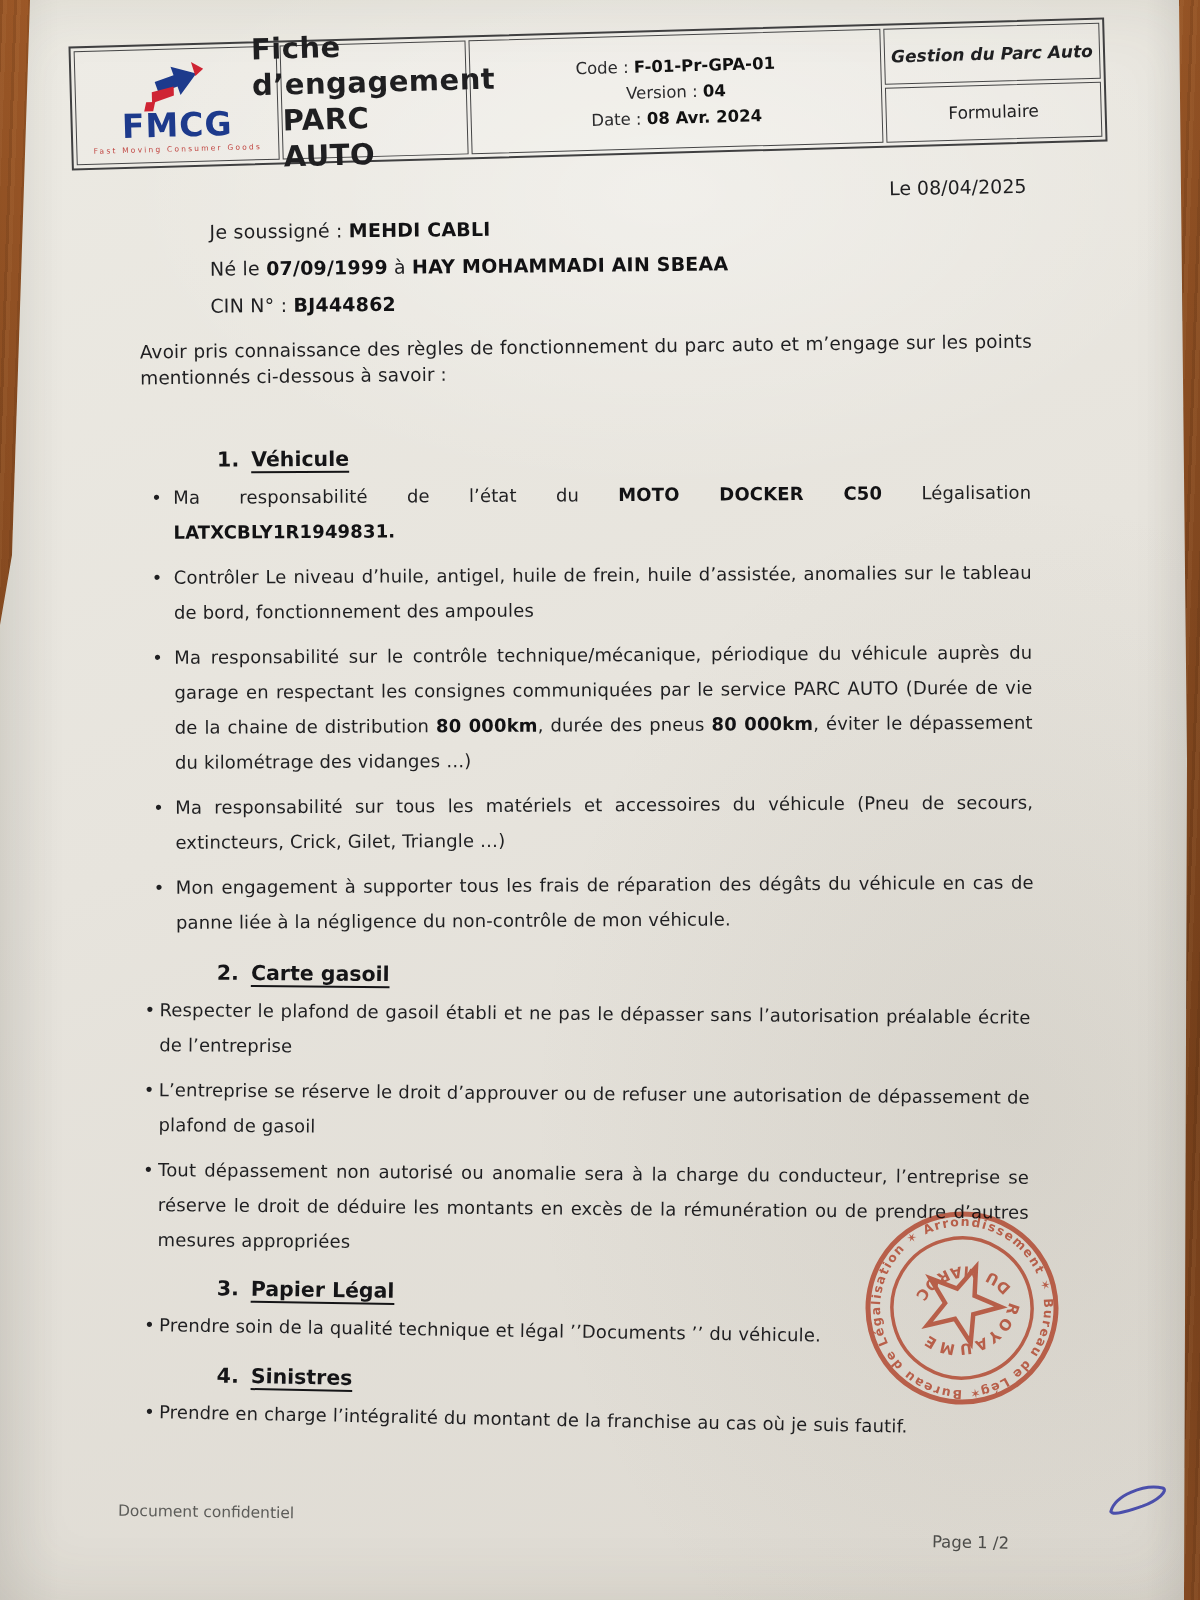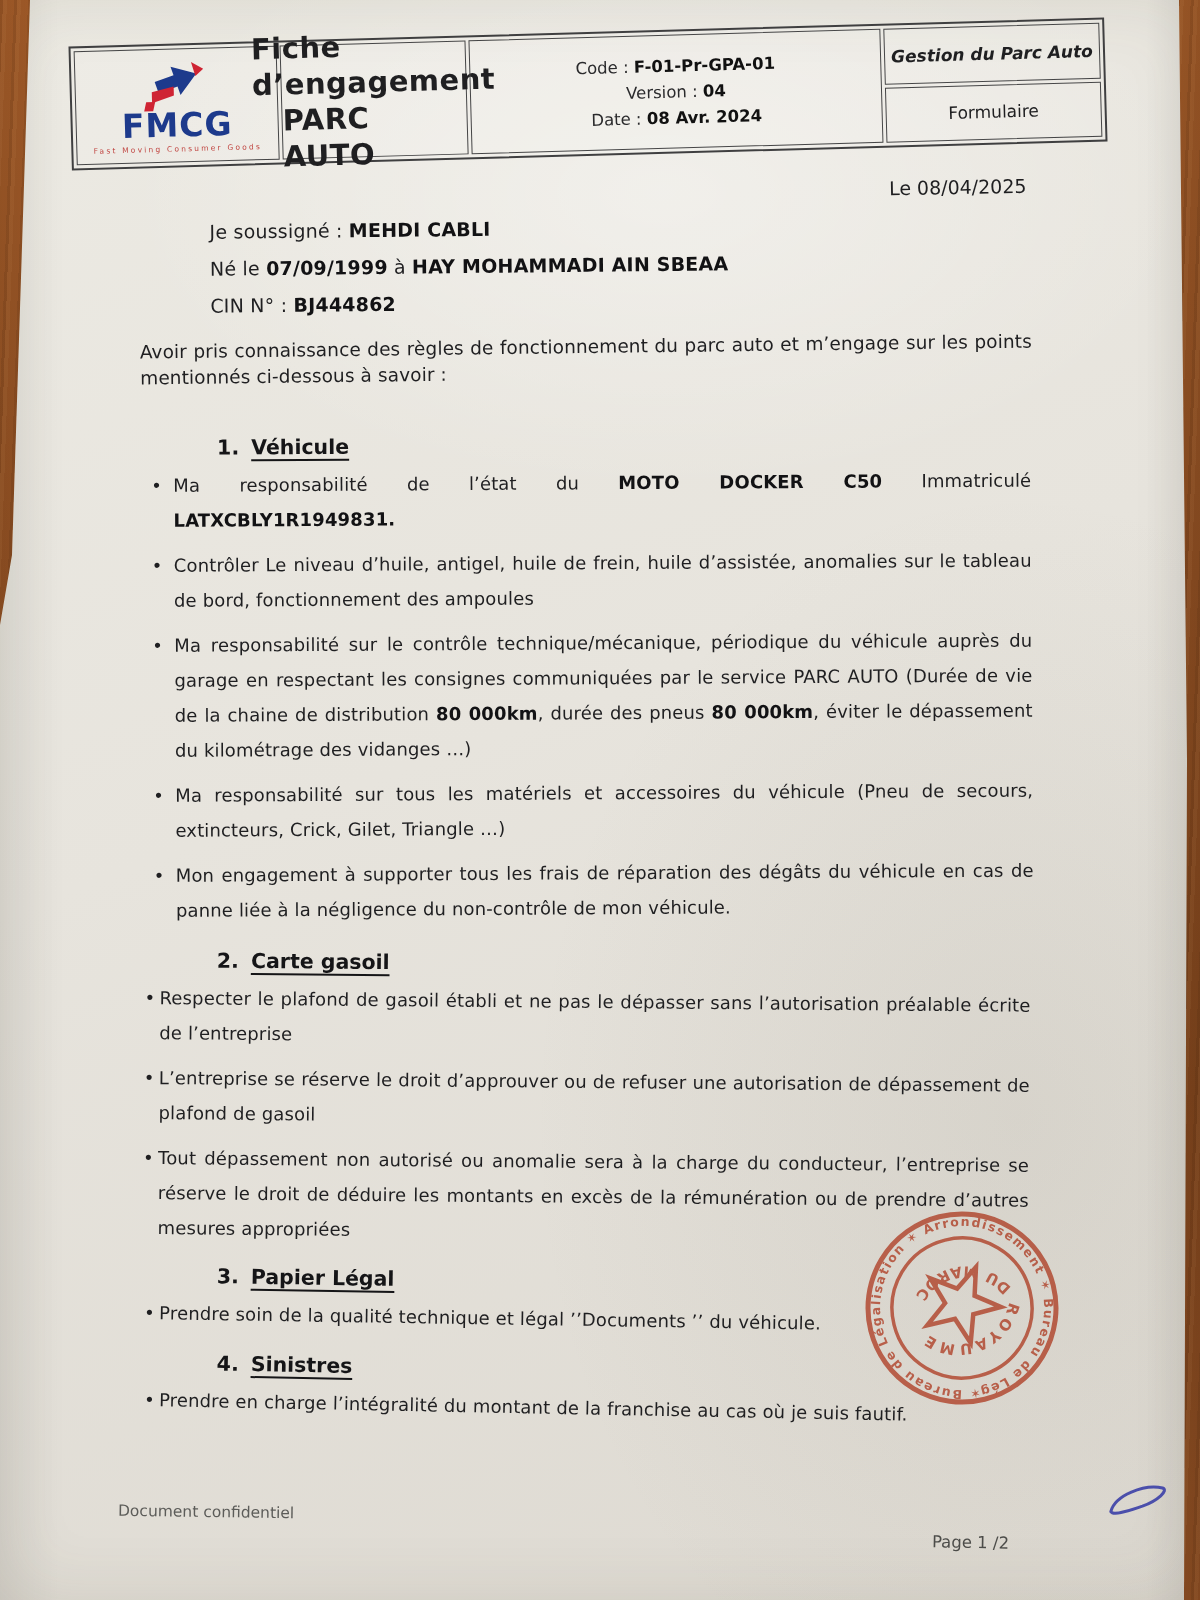--- a/index.html
+++ b/index.html
@@ -49,21 +49,21 @@
   .logo-word{font-size:33px; font-weight:800; color:#1d3a8c; letter-spacing:1px; line-height:1; position:relative;}
   .logo-word .reddot{position:absolute; left:24px; top:-7px; width:9px; height:9px; background:#cf2433; transform:skewX(-14deg);}
   .logo-tag{font-size:7.5px; letter-spacing:2.2px; color:#c14743; margin-top:3px; white-space:nowrap;}
   
   .b{font-weight:700; color:#121214;}
   .date-line{position:absolute; right:174px; top:176px; font-size:19px; transform:rotate(-1deg);}
   .identity{position:absolute; left:210px; top:218px; transform:rotate(-.6deg);}
   .identity .id-line{font-size:19px; margin-bottom:15px; letter-spacing:.2px;}
   .intro{position:absolute; left:140px; top:334px; width:892px; font-size:18.5px;
     line-height:1.38; text-align:justify; transform:rotate(-.7deg); letter-spacing:.1px;}
-  .sections{position:absolute; left:145px; top:436px; width:886px;}
+  .sections{position:absolute; left:145px; top:448px; width:886px;}
   .sec-heading{font-size:20.5px; font-weight:700; margin:0 0 8px 72px; color:#151517;}
   .sec-heading .num{margin-right:12px;}
   .sec-heading .ttl{text-decoration:underline; text-decoration-thickness:2px; text-underline-offset:5px;}
   ul.bullets{list-style:none;}
   ul.bullets li{position:relative; font-size:18px; line-height:35px; text-align:justify;
     letter-spacing:.15px; margin-bottom:10px;}
   .sec-1 li{padding-left:28px;}
   .sec-1 li::before{content:"•"; position:absolute; left:6px; top:0;}
   .sec-2 li,.sec-3 li,.sec-4 li{padding-left:15px; line-height:34px;}
   .sec-2 li::before,.sec-3 li::before,.sec-4 li::before{content:"•"; position:absolute; left:0; top:0;}
@@ -137,21 +137,21 @@
 <div class="intro">Avoir pris connaissance des règles de fonctionnement du parc auto et m’engage sur les points mentionnés ci-dessous à savoir :</div>
 
 <div class="sections">
 
   <div class="sec-1">
     <div class="sec-heading">
       <span class="num">1.</span><span class="ttl">Véhicule</span>
     </div>
     <ul class="bullets">
       <li>
-        <div class="line-stretch"><span>Ma responsabilité de l’état du </span><span class="b">MOTO DOCKER C50</span><span> Immatriculé</span></div>
+        <div class="line-stretch"><span>Ma responsabilité de l’état du </span><span class="b">MOTO DOCKER C50</span><span> Légalisation</span></div>
         <div><span class="b">LATXCBLY1R1949831.</span></div>
       </li>
       <li><span>Contrôler Le niveau d’huile, antigel, huile de frein, huile d’assistée, anomalies sur le tableau de bord, fonctionnement des ampoules</span></li>
       <li><span>Ma responsabilité sur le contrôle technique/mécanique, périodique du véhicule auprès du garage en respectant les consignes communiquées par le service PARC AUTO (Durée de vie de la chaine de distribution </span><span class="b">80 000km</span><span>, durée des pneus </span><span class="b">80 000km</span><span>, éviter le dépassement du kilométrage des vidanges …)</span></li>
       <li><span>Ma responsabilité sur tous les matériels et accessoires du véhicule (Pneu de secours, extincteurs, Crick, Gilet, Triangle …)</span></li>
       <li><span>Mon engagement à supporter tous les frais de réparation des dégâts du véhicule en cas de panne liée à la négligence du non-contrôle de mon véhicule.</span></li>
     </ul>
   </div>
 
   <div class="sec-2">

